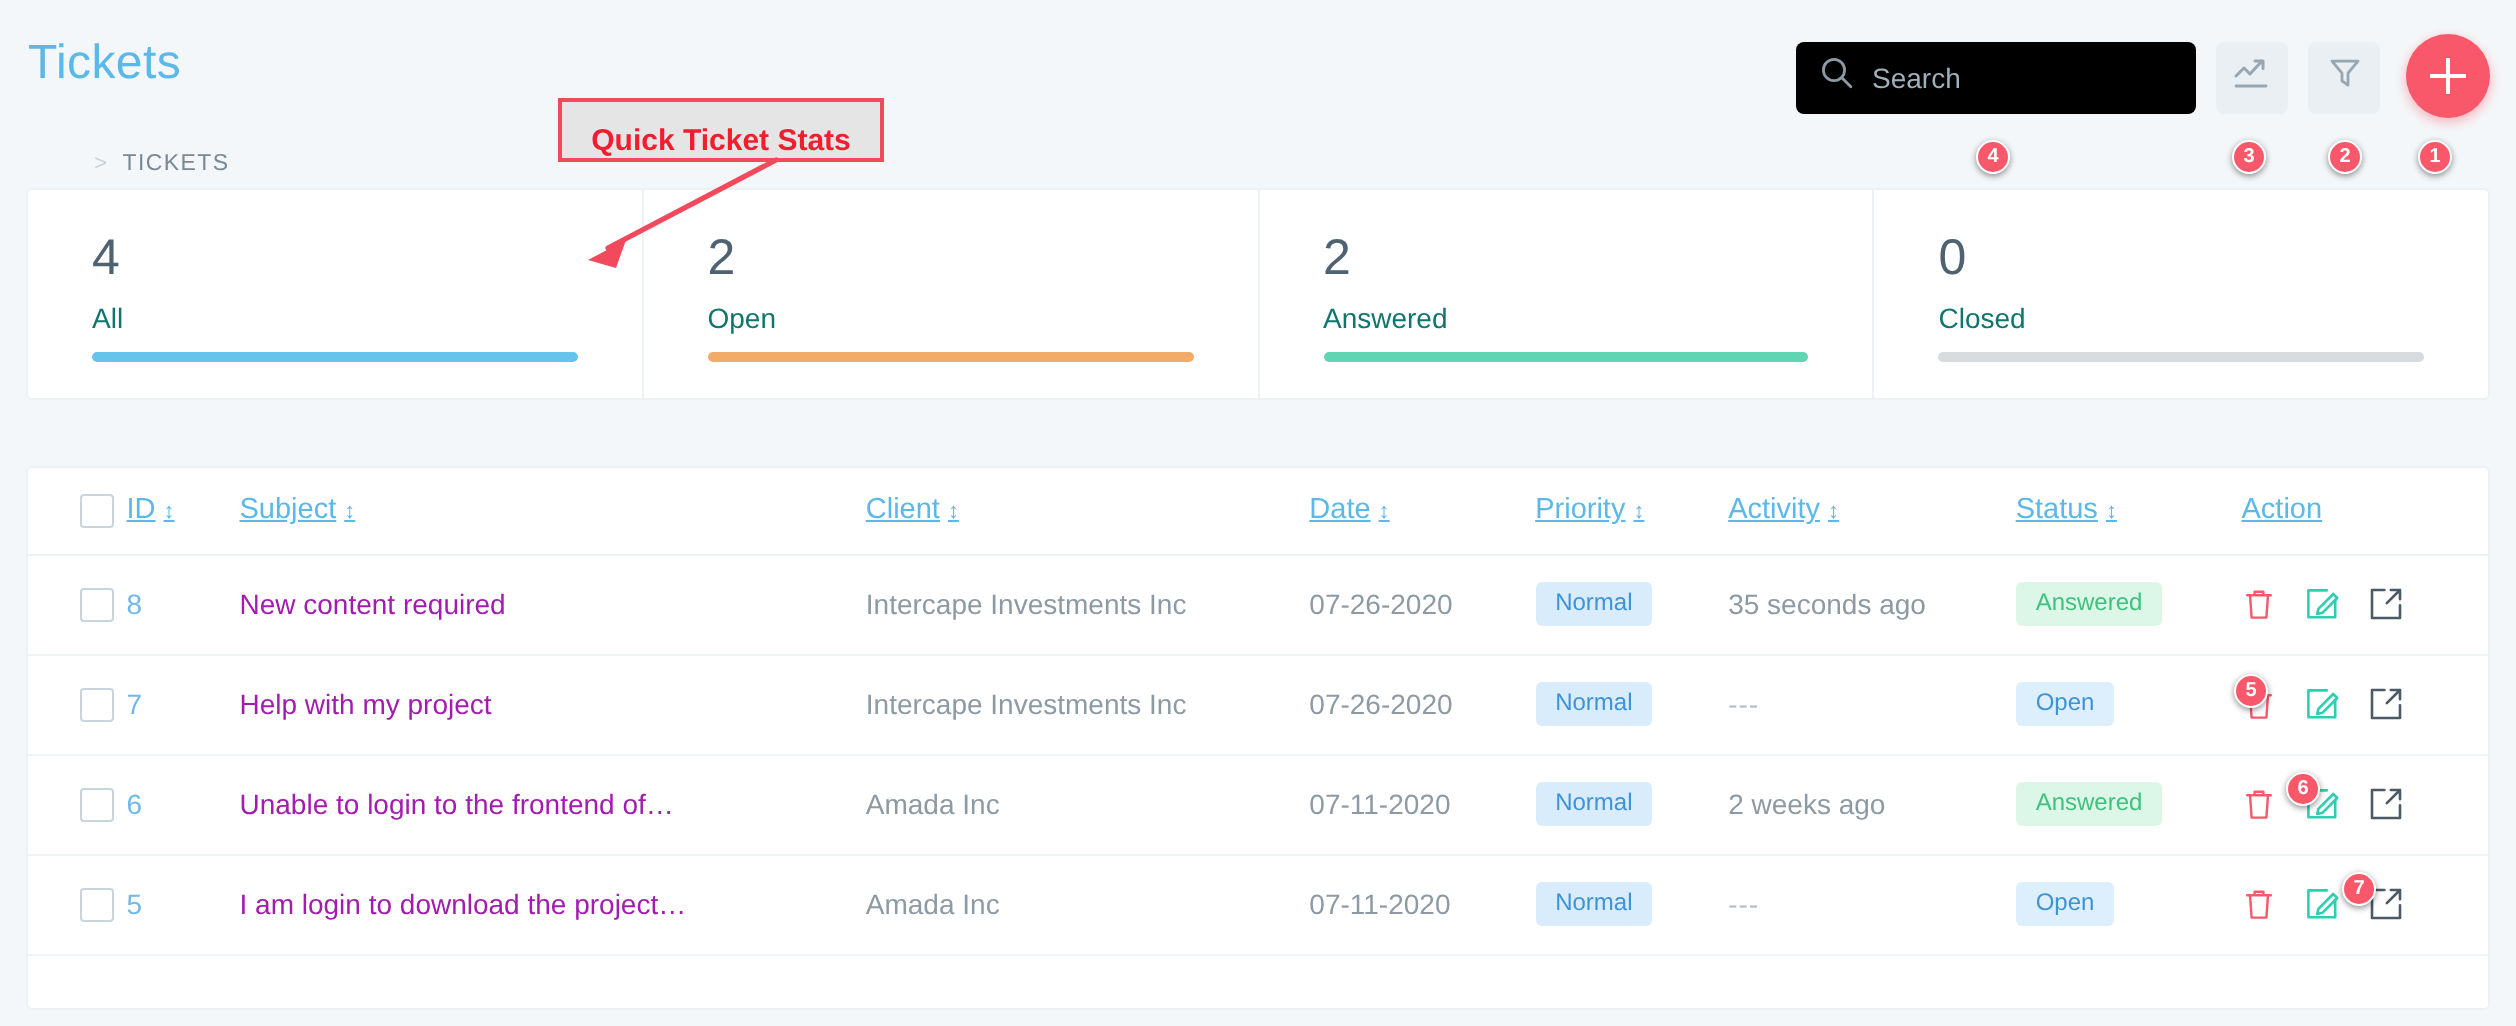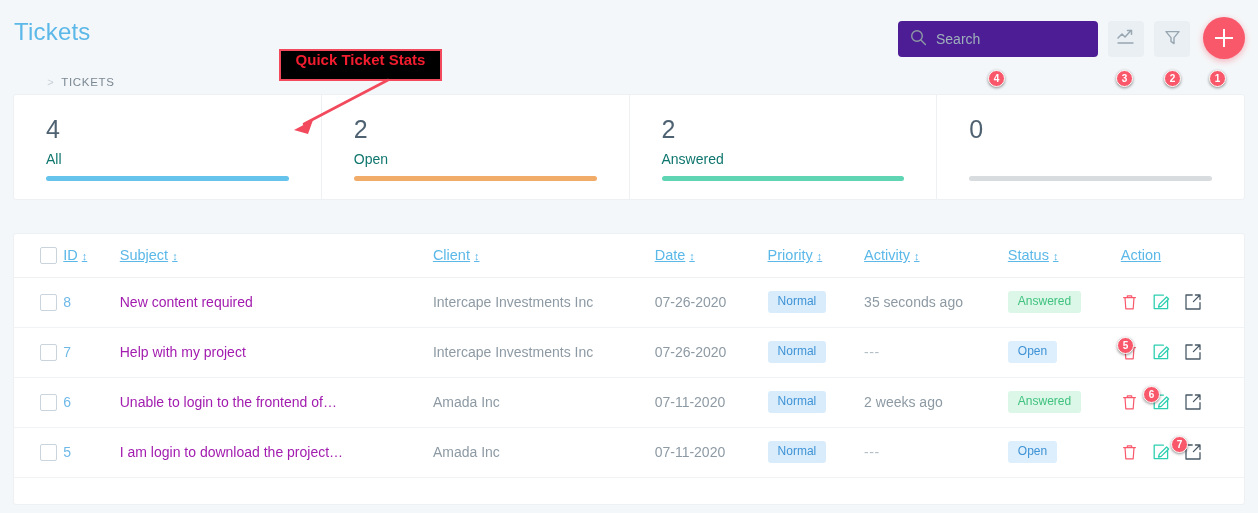--- a/index.html
+++ b/index.html
@@ -22,21 +22,21 @@
     display: flex; align-items: center; gap: 7px;
     font-size: 11.5px; letter-spacing: .7px;
   }
   .crumb-app { color: #b6c2cc; margin-top: 48px; }
   .crumb-sep { color: #c6d0d8; font-size: 11px; }
   .crumb-cur { color: #7a8893; }
 
   
   .toolbar { position: absolute; right: 13px; top: 19px; display: flex; align-items: center; gap: 10px; }
   .search-box {
-    width: 200px; height: 36px; background: #4c1d95; border-radius: 4px;
+    width: 200px; height: 36px; background: #000000; border-radius: 4px;
     display: flex; align-items: center; padding: 0 12px; gap: 9px;
   }
   .search-box svg { flex: 0 0 auto; }
   .search-ph { color: #9fb0bb; font-size: 14px; }
   .icon-btn {
     width: 36px; height: 36px; background: #e9eff3; border-radius: 4px;
     display: flex; align-items: center; justify-content: center;
   }
   .fab {
     width: 42px; height: 42px; border-radius: 50%; background: #f9586b;
@@ -108,22 +108,22 @@
   .badge-normal { background: #d9ecfb; color: #3e93d6; text-align: center; }
   .badge-open { background: #ddeefc; color: #3e93d6; }
   .badge-answered { background: #dcf6e8; color: #3fc27e; }
   .dashes { color: #b3bec6; letter-spacing: .5px; }
   .actions { display: flex; align-items: center; gap: 14px; }
   .act { display: flex; align-items: center; justify-content: center; }
 
   
   .anno-box {
     position: absolute; left: 279px; top: 49px; width: 163px; height: 32px;
-    border: 2px solid #f2495c; background: #000000;
-    display: flex; align-items: flex-start; justify-content: center;
+    border: 2px solid #f2495c; background: #e5e5e5;
+    display: flex; align-items: flex-end; justify-content: center;
   }
   .anno-text { color: #f21d2f; font-size: 15px; font-weight: bold; }
   .anno-arrow { position: absolute; left: 280px; top: 78px; pointer-events: none; }
   .marker {
     position: absolute; width: 17px; height: 17px; border-radius: 50%;
     background: #f9586b; color: #fff; font-size: 10px; font-weight: bold;
     display: flex; align-items: center; justify-content: center;
     box-shadow: 0 1px 3px rgba(0,0,0,.45); border: 1.5px solid #fff;
   }
 </style>
@@ -186,20 +186,21 @@
       <div class="stat-label">Open</div>
       <div class="stat-bar" style="background:#f2ac6a"></div>
     </div>
     <div class="stat">
       <div class="stat-num">2</div>
       <div class="stat-label">Answered</div>
       <div class="stat-bar" style="background:#5fd5b4"></div>
     </div>
     <div class="stat">
       <div class="stat-num">0</div>
+      <div class="stat-label">Closed</div>
       <div class="stat-bar" style="background:#d8dcdf"></div>
     </div>
   </div>
 
   <div class="table-card">
     <table>
       <colgroup>
         <col class="c-check">
           <col class="c-id">
           <col class="c-subject">

